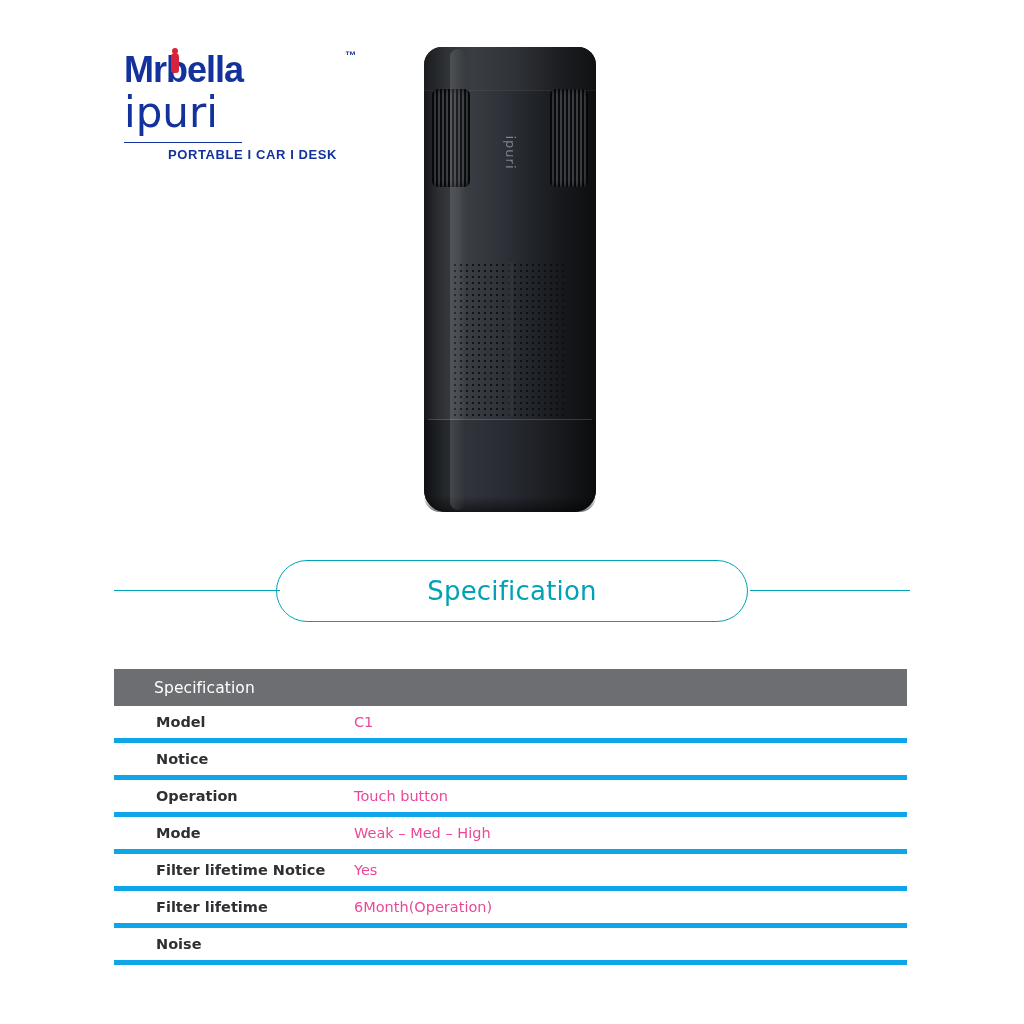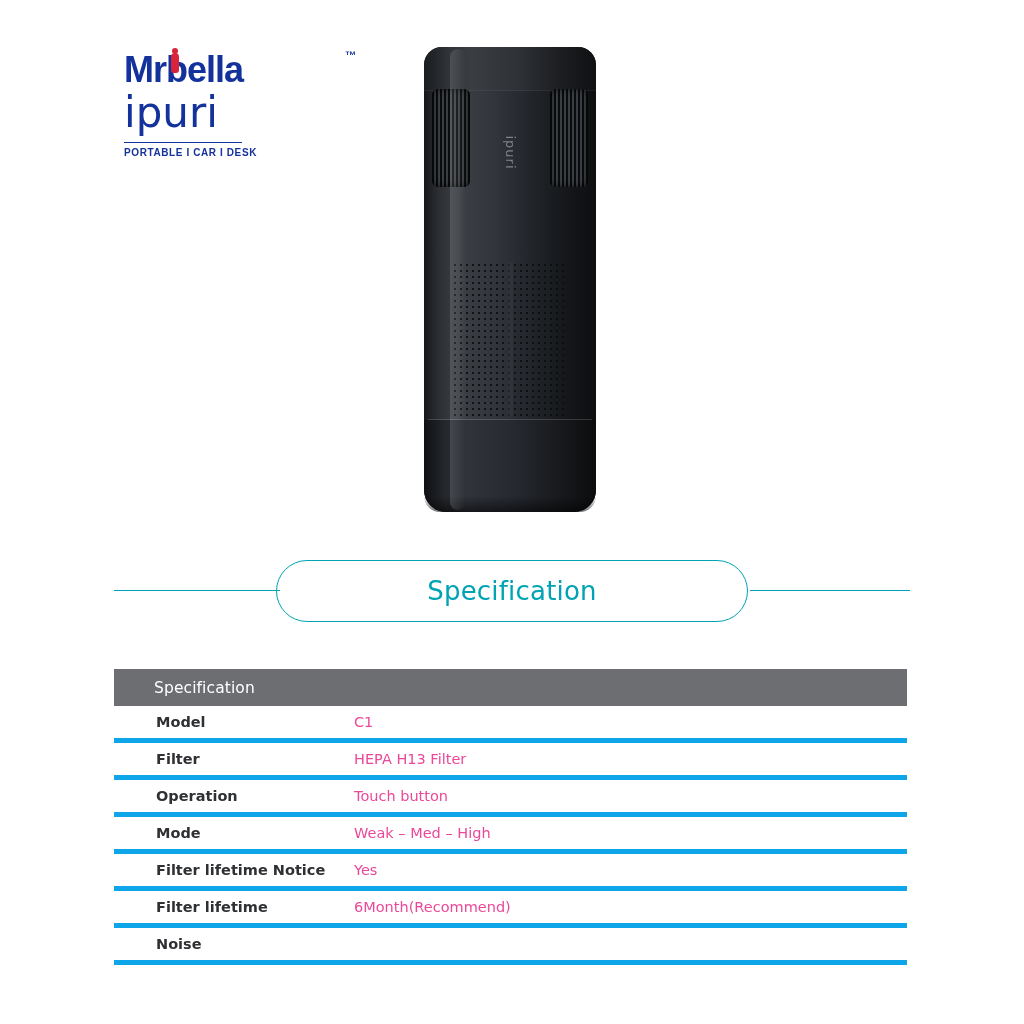--- a/index.html
+++ b/index.html
@@ -74,25 +74,26 @@
     font-family: "DejaVu Sans", sans-serif;
   }
   .brand-rule {
     margin-top: 8px;
     width: 118px;
     height: 1px;
     background: #14329b;
   }
   .brand-tag {
     margin-top: 4px;
-    font-size: 10px;
+    font-size: 13px;
     letter-spacing: 0.6px;
     color: #14329b;
     font-weight: bold;
     white-space: nowrap;
+    margin-left: 44px;
   }
 
   
   .product {
     position: absolute;
     left: 424px;
     top: 47px;
     width: 172px;
     height: 465px;
   }
@@ -345,37 +346,36 @@
   <div class="spec-table">
     <div class="spec-header">
       <span>Specification</span>
     </div>
 
     <div class="spec-row">
       <div class="spec-key">Model</div>
       <div class="spec-val">C1</div>
     </div>
     <div class="spec-row">
-      <div class="spec-key">Filter</div>
-      <div class="spec-val">HEPA H13 Filter</div>
+      <div class="spec-key">Notice</div>
     </div>
     <div class="spec-row">
       <div class="spec-key">Operation</div>
       <div class="spec-val">Touch button</div>
     </div>
     <div class="spec-row">
       <div class="spec-key">Mode</div>
       <div class="spec-val">Weak – Med – High</div>
     </div>
     <div class="spec-row">
       <div class="spec-key">Filter lifetime Notice</div>
       <div class="spec-val">Yes</div>
     </div>
     <div class="spec-row">
       <div class="spec-key">Filter lifetime</div>
-      <div class="spec-val">6Month(Recommend)</div>
+      <div class="spec-val">6Month(Operation)</div>
     </div>
     <div class="spec-row">
       <div class="spec-key">Noise</div>
     </div>
   </div>
 
 </div>
 
 </body></html>

